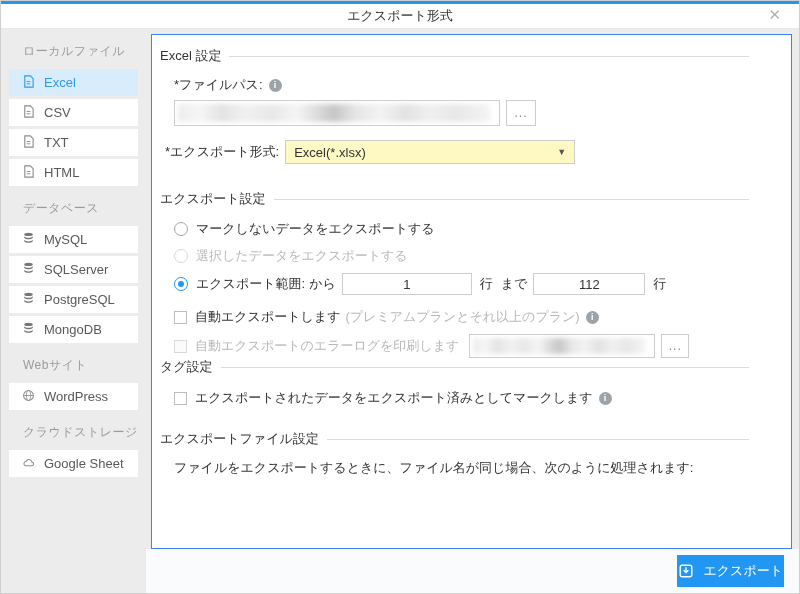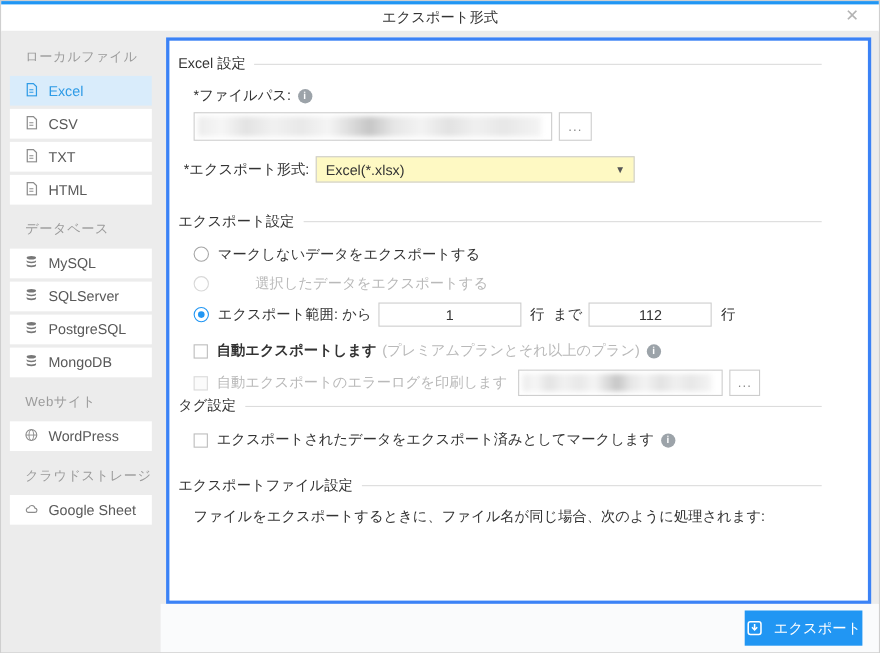--- a/index.html
+++ b/index.html
@@ -27,32 +27,32 @@
   .side-item {
     height:27px; margin:0 8px 3px 8px; background:#fff;
     display:flex; align-items:center; gap:9px; padding-left:13px;
     font-size:13px; color:#595959; cursor:pointer;
   }
   .side-item svg { flex:0 0 auto; }
   .side-item.selected { background:#d9ecfb; color:#2e9be6; }
   
   .main-col { flex:1; display:flex; flex-direction:column; min-width:0; }
   .panel {
-    flex:1; background:#fff; border:3px solid #3b82f6;
+    flex:1; background:#fff; border:1px solid #3b82f6;
     margin:5px 7px 0 5px; padding:12px 42px 0 8px; overflow:hidden;
   }
   .footer { flex:0 0 44px; background:#fafbfc; display:flex; align-items:center; justify-content:flex-end; padding-right:15px; }
   
   .sec { display:flex; align-items:center; font-size:13px; color:#333; }
   .sec .line { flex:1; height:1px; background:#dcdcdc; margin-left:8px; }
   .row { display:flex; align-items:center; font-size:13px; color:#333; }
   .indent { margin-left:14px; }
   .lbl { color:#333; }
   .muted { color:#b9b9b9; }
-  .bold { font-weight:bold; }
+  .bold { font-weight:normal; }
   
   .info {
     width:13px; height:13px; border-radius:50%;
     background:#9ca3a9; color:#fff; font-size:9px; font-weight:bold;
     display:inline-flex; align-items:center; justify-content:center;
     margin-left:6px; flex:0 0 auto;
   }
   
   .tbox { border:1px solid #cdcdcd; background:#fff; height:26px; }
   .redacted {
@@ -219,21 +219,21 @@
 
         <div class="sec" style="margin-top:26px;">
           <span>エクスポート設定</span>
             <span class="line"></span>
         </div>
 
         <div class="row indent" style="margin-top:12px;">
           <span class="radio"></span>
           <span class="lbl gap8">マークしないデータをエクスポートする</span>
         </div>
-        <div class="row indent" style="margin-top:9px;gap:34px;">
+        <div class="row indent" style="margin-top:9px;">
           <span class="radio disabled"></span>
           <span class="muted gap8">選択したデータをエクスポートする</span>
         </div>
         <div class="row indent" style="margin-top:8px;">
           <span class="radio checked"></span>
           <span class="lbl gap8">エクスポート範囲:</span>
           <span class="lbl" style="margin-left:4px;">から</span>
           <input class="num-input" style="width: 130px; margin-left: 6px;" value="1">
           <span class="lbl" style="margin-left:8px;">行</span>
           <span class="lbl" style="margin-left:8px;">まで</span>

